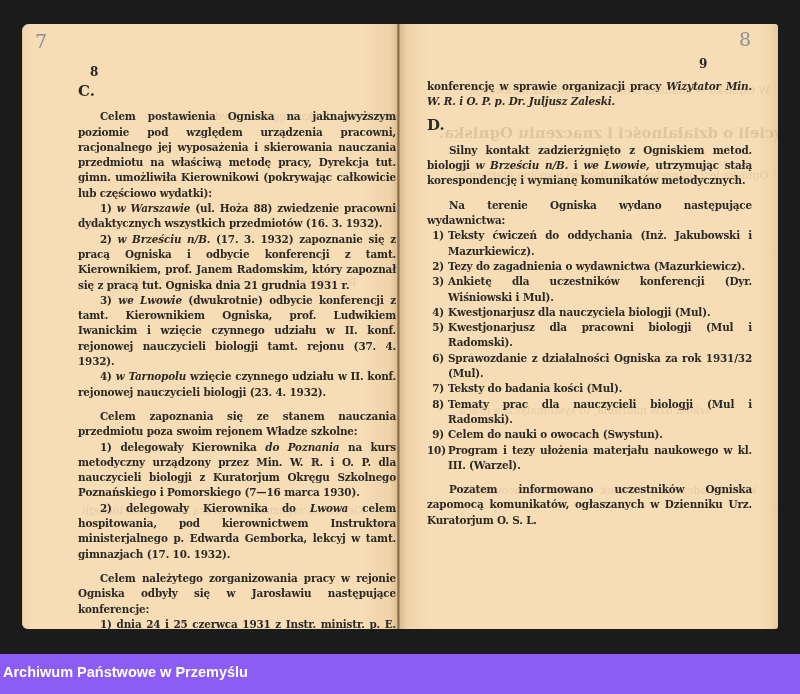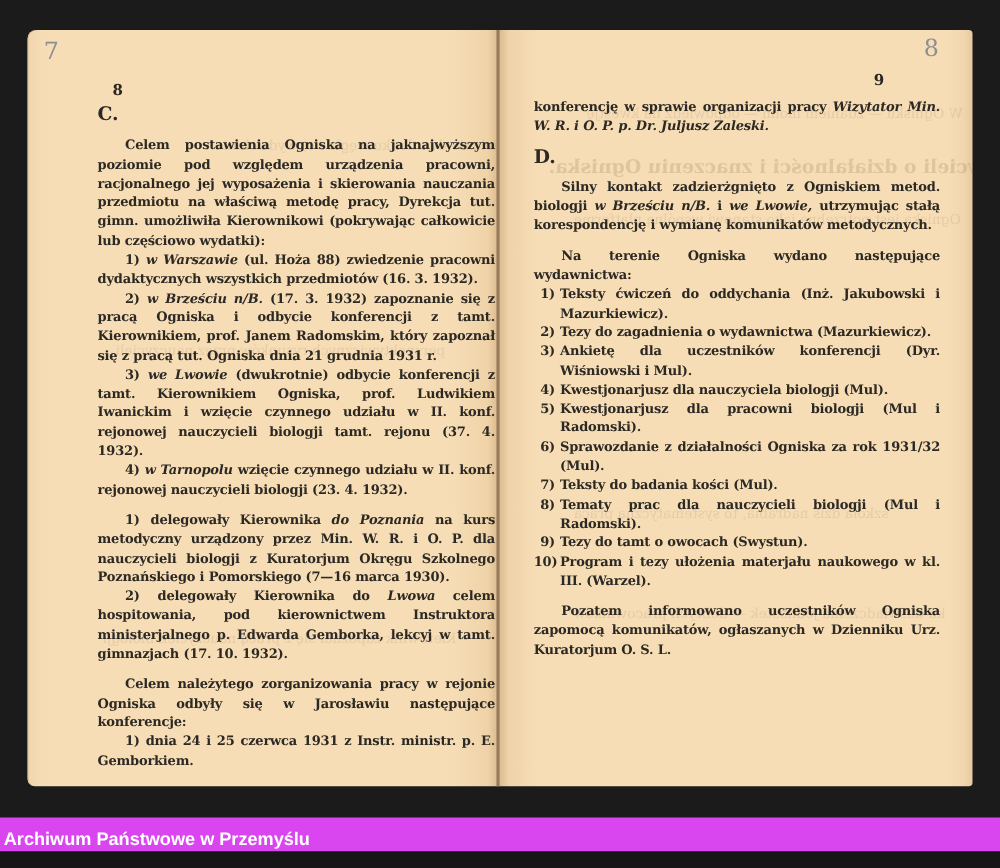--- a/index.html
+++ b/index.html
@@ -78,22 +78,22 @@
   .text p.ind { text-indent: 22px; }
   .text .heading { font-size: 15px; font-weight: bold; margin: 0 0 10px 0; letter-spacing: 0; }
   .text .gap { height: 9px; }
   .text i { font-style: italic; font-weight: bold; }
 
   .item { display: flex; }
   .item .num { flex: 0 0 auto; width: 21px; text-align: right; padding-right: 4px; }
   .item .body { flex: 1 1 auto; text-align: justify; }
 
   .caption-bar {
-    position: absolute; left: 0; top: 654px; width: 800px; height: 27px;
-    background: #d946ef;
+    position: absolute; left: 0; top: 654px; width: 800px; height: 40px;
+    background: #8b5cf6;
   }
   .caption {
     position: absolute; left: 3px; top: 10px;
     font-family: "Liberation Sans", sans-serif;
     font-weight: bold;
     font-size: 14.5px;
     color: #ffffff;
   }
 </style>
 </head>
@@ -114,20 +114,21 @@
     <p class="ind">Celem postawienia Ogniska na jaknajwyższym poziomie pod względem urządzenia pracowni, racjonalnego jej wyposażenia i skierowania nauczania przedmiotu na właściwą metodę pracy, Dyrekcja tut. gimn. umożliwiła Kierownikowi (pokrywając całkowicie lub częściowo wydatki):</p>
 
     <div style="padding-left:0;">
       <p class="ind"><span>1)</span> <i>w Warszawie</i> <span>(ul. Hoża 88) zwiedzenie pracowni dydaktycznych wszystkich przedmiotów (16. 3. 1932).</span></p>
       <p class="ind"><span>2)</span> <i>w Brześciu n/B.</i> <span>(17. 3. 1932) zapoznanie się z pracą Ogniska i odbycie konferencji z tamt. Kierownikiem, prof. Janem Radomskim, który zapoznał się z pracą tut. Ogniska dnia 21 grudnia 1931 r.</span></p>
       <p class="ind"><span>3)</span> <i>we Lwowie</i> <span>(dwukrotnie) odbycie konferencji z tamt. Kierownikiem Ogniska, prof. Ludwikiem Iwanickim i wzięcie czynnego udziału w II. konf. rejonowej nauczycieli biologji tamt. rejonu (37. 4. 1932).</span></p>
       <p class="ind"><span>4)</span> <i>w Tarnopolu</i> <span>wzięcie czynnego udziału w II. konf. rejonowej nauczycieli biologji (23. 4. 1932).</span></p>
     </div>
 
     <div class="gap"></div>
+    <p class="ind">Celem zapoznania się ze stanem nauczania przedmiotu poza swoim rejonem Władze szkolne:</p>
     <p class="ind"><span>1)</span> <span>delegowały Kierownika</span> <i>do Poznania</i> <span>na kurs metodyczny urządzony przez Min. W. R. i O. P. dla nauczycieli biologji z Kuratorjum Okręgu Szkolnego Poznańskiego i Pomorskiego (7—16 marca 1930).</span></p>
     <p class="ind"><span>2)</span> <span>delegowały Kierownika do</span> <i>Lwowa</i> <span>celem hospitowania, pod kierownictwem Instruktora ministerjalnego p. Edwarda Gemborka, lekcyj w tamt. gimnazjach (17. 10. 1932).</span></p>
 
     <div class="gap"></div>
     <p class="ind">Celem należytego zorganizowania pracy w rejonie Ogniska odbyły się w Jarosławiu następujące konferencje:</p>
     <p class="ind"><span>1)</span> <span>dnia 24 i 25 czerwca 1931 z Instr. ministr. p. E. Gemborkiem.</span></p>
 
   </div>
 </div>
 
@@ -179,21 +180,21 @@
       <div class="item">
           <span class="num">7)</span>
           <span class="body">Teksty do badania kości (Mul).</span>
         </div>
       <div class="item">
           <span class="num">8)</span>
           <span class="body">Tematy prac dla nauczycieli biologji (Mul i Radomski).</span>
         </div>
       <div class="item">
           <span class="num">9)</span>
-          <span class="body">Tezy do tamt o owocach (Swystun).</span>
+          <span class="body">Celem do nauki o owocach (Swystun).</span>
         </div>
       <div class="item">
           <span class="num">10)</span>
           <span class="body">Program i tezy ułożenia materjału naukowego w kl. III. (Warzel).</span>
         </div>
     </div>
 
     <div class="gap"></div>
     <p class="ind">Pozatem informowano uczestników Ogniska zapomocą komunikatów, ogłaszanych w Dzienniku Urz. Kuratorjum O. S. L.</p>
   </div>

